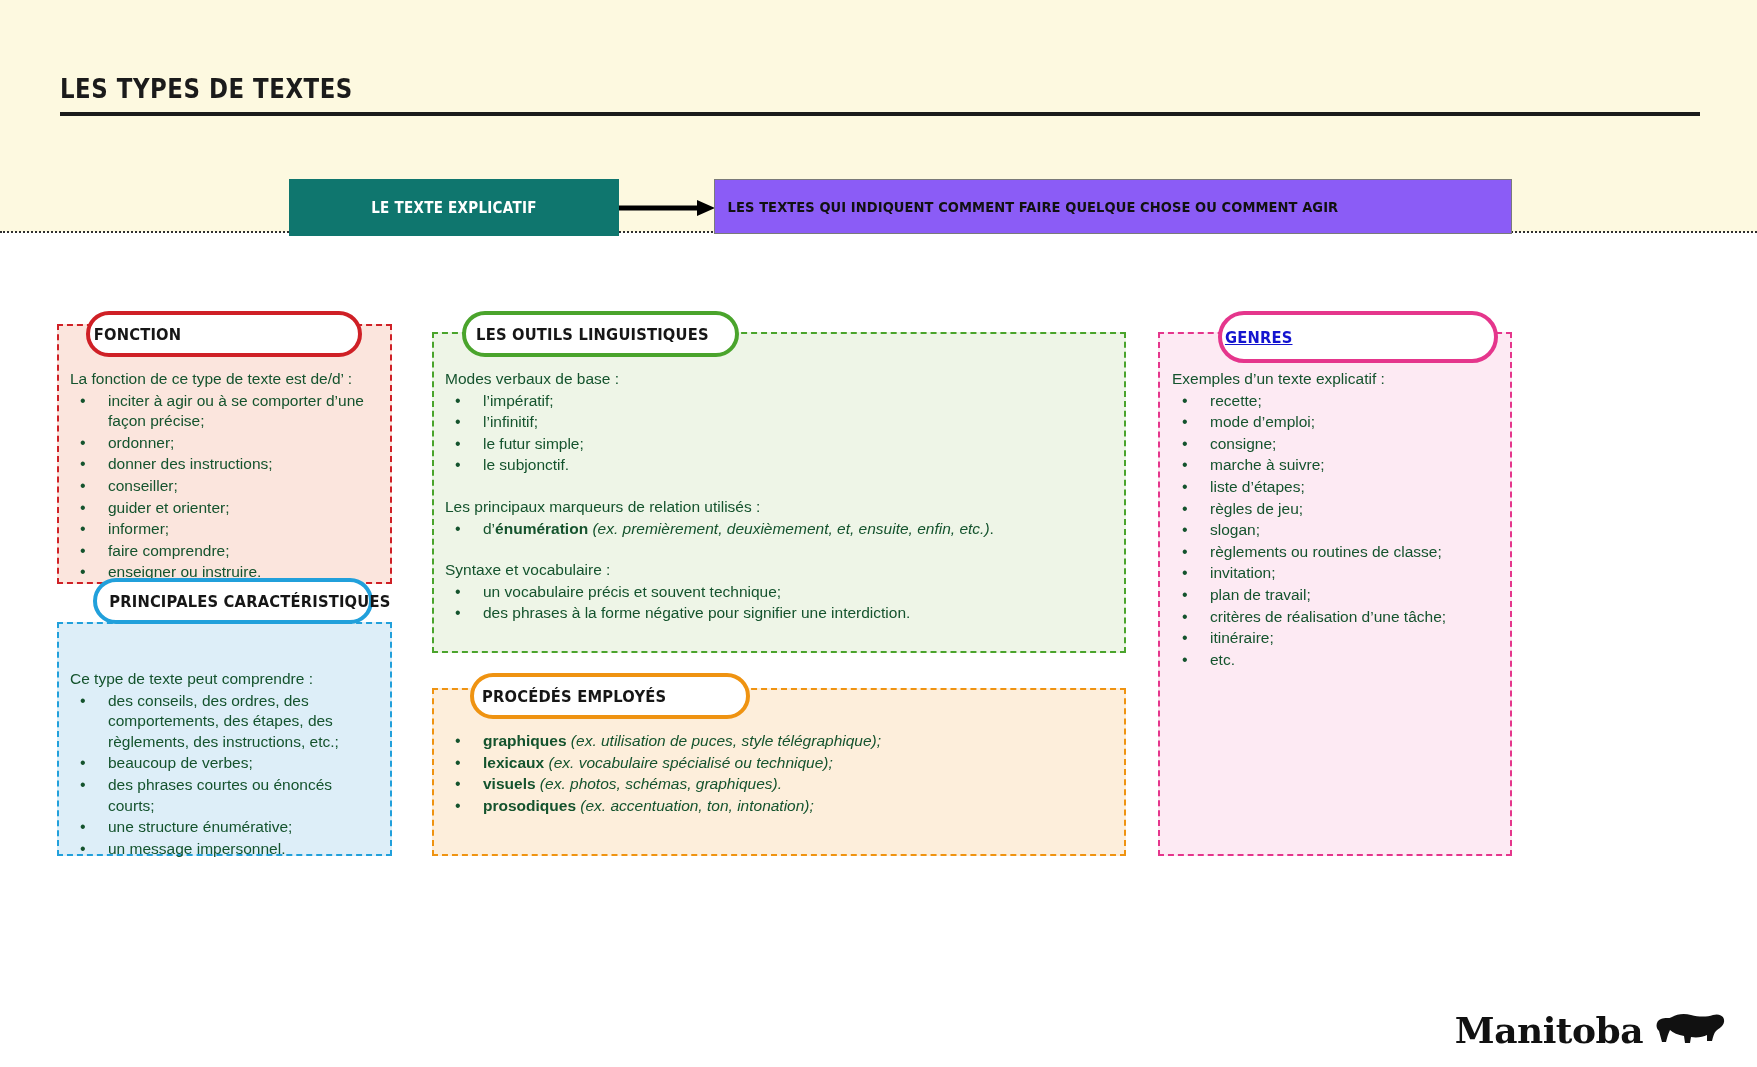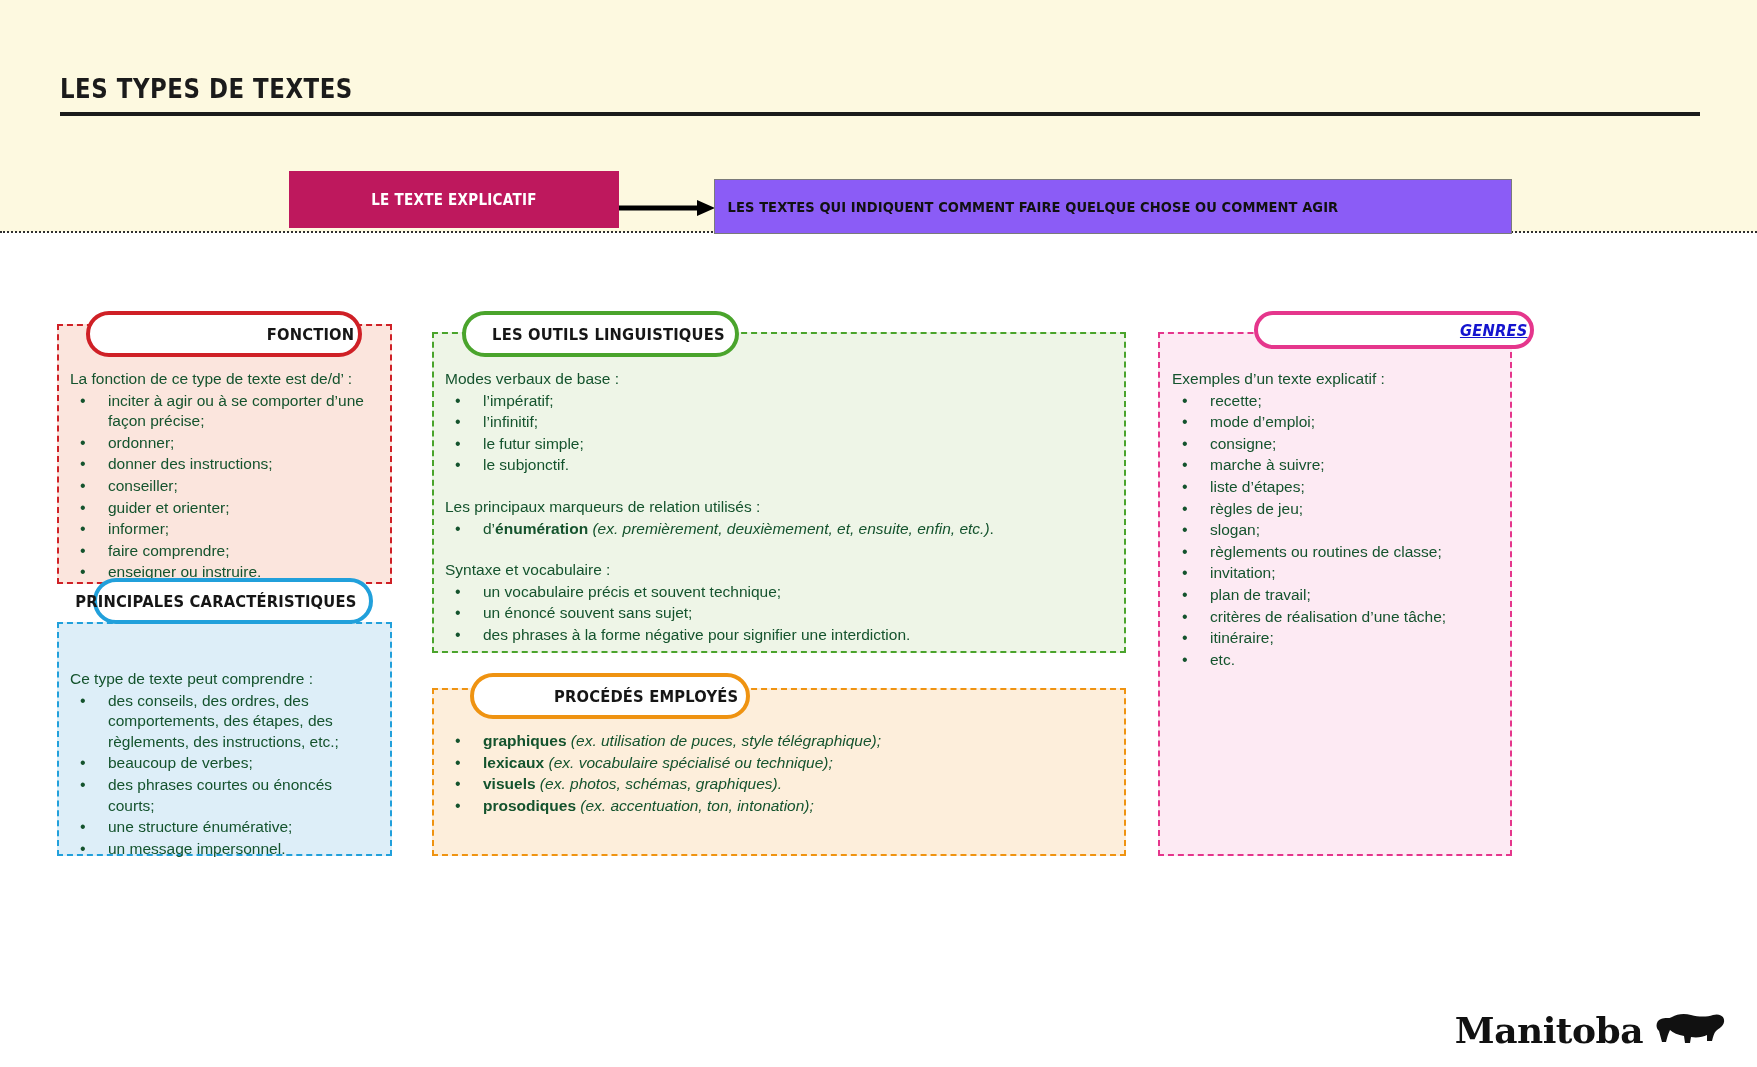--- a/index.html
+++ b/index.html
@@ -56,24 +56,24 @@
     width: 1640px;
     height: 4px;
     background: #1b1b1b;
     z-index: 3;
   }
 
   
   #flow-black-box {
     position: absolute;
     left: 289px;
-    top: 171px;
+    top: 179px;
     width: 330px;
     height: 57px;
-    background: #be185d;
+    background: #0f766e;
     display: flex;
     align-items: center;
     justify-content: center;
     z-index: 4;
   }
   #flow-black-box .label {
     color: #ffffff;
     font-size: 15px;
     font-weight: bold;
     letter-spacing: 0.3px;
@@ -133,21 +133,21 @@
   }
   .panel-pill {
     position: absolute;
     box-sizing: border-box;
     background: #ffffff;
     border-width: 4px;
     border-style: solid;
     border-radius: 26px;
     display: flex;
     align-items: center;
-    justify-content: flex-end;
+    justify-content: flex-start;
     z-index: 7;
   }
   .panel-pill .pill-label {
     font-size: 16px;
     font-weight: bold;
     color: #161616;
     font-family: "DejaVu Sans", sans-serif;
     letter-spacing: 0.2px;
     transform: scaleX(0.92);
     white-space: nowrap;
@@ -285,21 +285,20 @@
   </ul>
   <div class="spacer"></div>
   <p class="lead">Les principaux marqueurs de relation utilisés :</p>
   <ul class="blist">
     <li><span>d’</span><span class="bold">énumération</span><span class="ital"> (ex. premièrement, deuxièmement, et, ensuite, enfin, etc.)</span><span>.</span></li>
   </ul>
   <div class="spacer"></div>
   <p class="lead">Syntaxe et vocabulaire :</p>
   <ul class="blist">
     <li>un vocabulaire précis et souvent technique;</li>
-    <li>un énoncé souvent sans sujet;</li>
     <li>des phrases à la forme négative pour signifier une interdiction.</li>
   </ul>
 </div>
 
 <div class="panel" style="left:432px; top:688px; width:694px; height:168px;">
   <div class="panel-body" style="border-color:#ef9311; background:#fdeedb;"></div>
 </div>
 <div class="panel-pill" style="left:470px; top:673px; width:280px; height:46px; border-color:#ef9311;">
   <span class="pill-label">PROCÉDÉS EMPLOYÉS</span>
 </div>
@@ -308,21 +307,21 @@
     <li><span class="bold">graphiques</span><span class="ital"> (ex. utilisation de puces, style télégraphique);</span></li>
     <li><span class="bold">lexicaux</span><span class="ital"> (ex. vocabulaire spécialisé ou technique);</span></li>
     <li><span class="bold">visuels</span><span class="ital"> (ex. photos, schémas, graphiques).</span></li>
     <li><span class="bold">prosodiques</span><span class="ital"> (ex. accentuation, ton, intonation);</span></li>
   </ul>
 </div>
 
 <div class="panel" style="left:1158px; top:332px; width:354px; height:524px;">
   <div class="panel-body" style="border-color:#e5368c; background:#fdeaf3;"></div>
 </div>
-<div class="panel-pill" style="left:1254px; top:311px; width:280px; height:38px; border-color:#e5368c;font-style:italic;">
+<div class="panel-pill" style="left:1218px; top:311px; width:280px; height:52px; border-color:#e5368c;">
   <span class="pill-label link">GENRES</span>
 </div>
 <div class="panel-content" style="left:1172px; top:369px; width:336px;">
   <p class="lead">Exemples d’un texte explicatif :</p>
   <ul class="blist">
     <li>recette;</li>
     <li>mode d’emploi;</li>
     <li>consigne;</li>
     <li>marche à suivre;</li>
     <li>liste d’étapes;</li>

